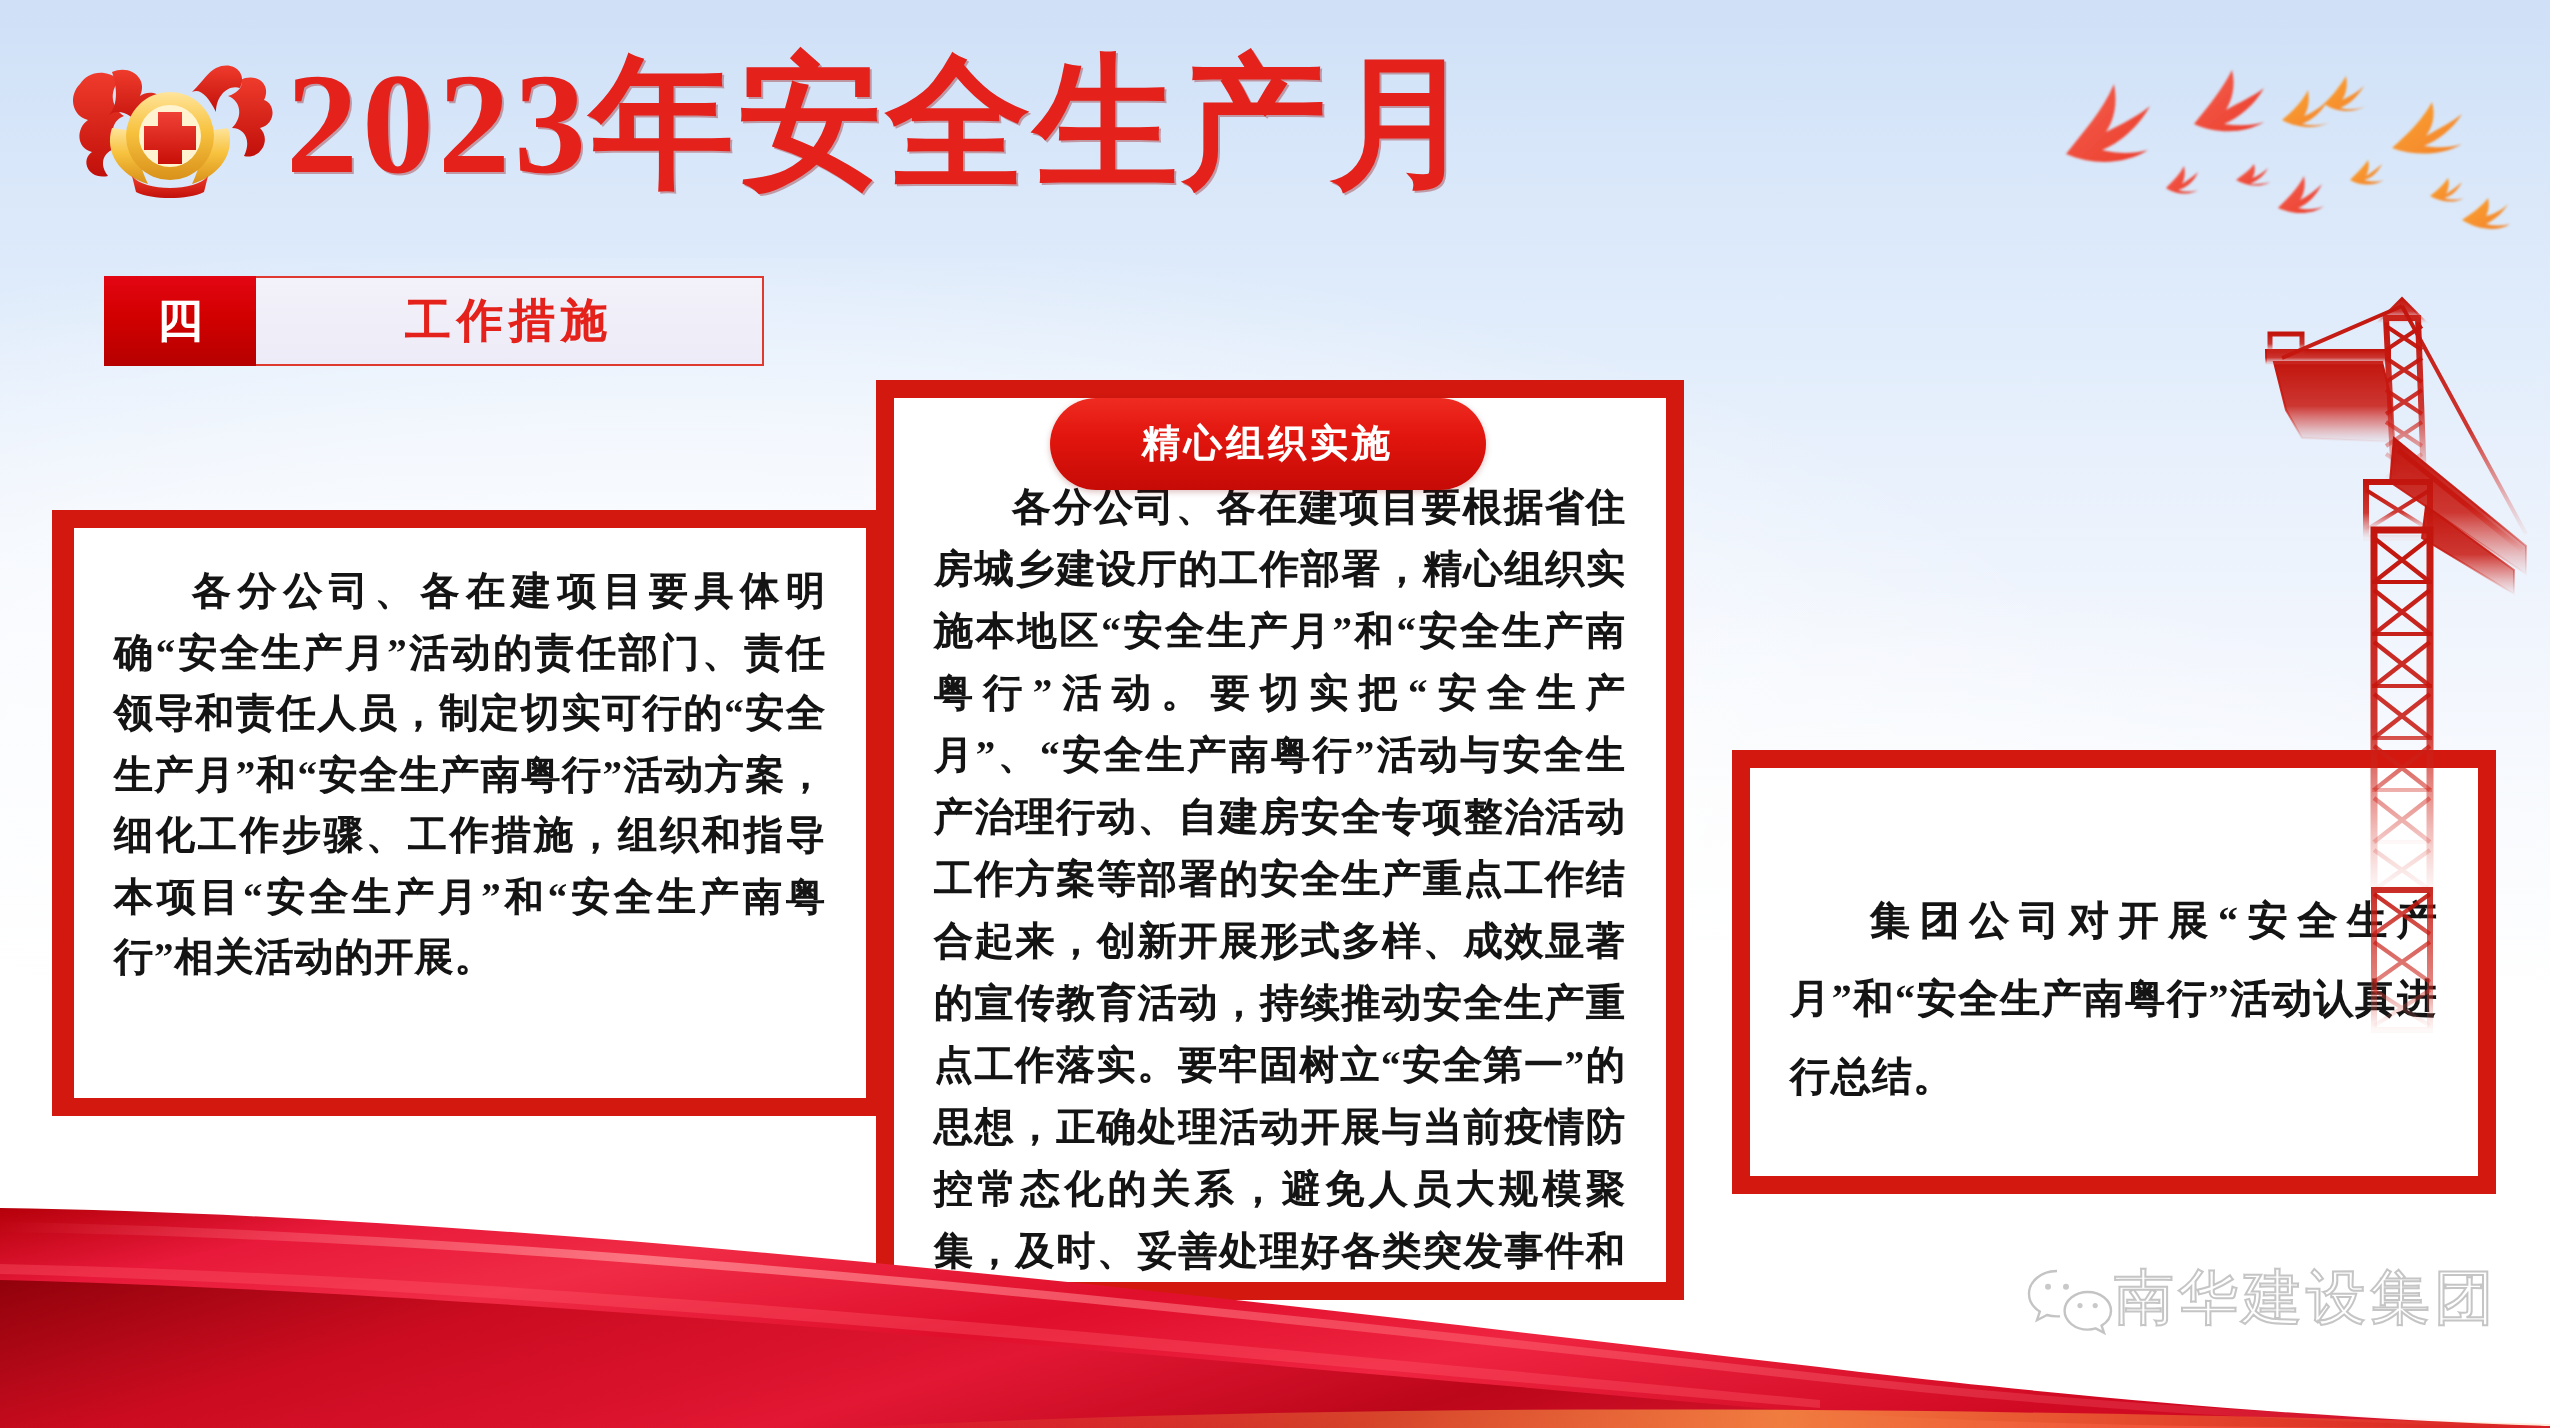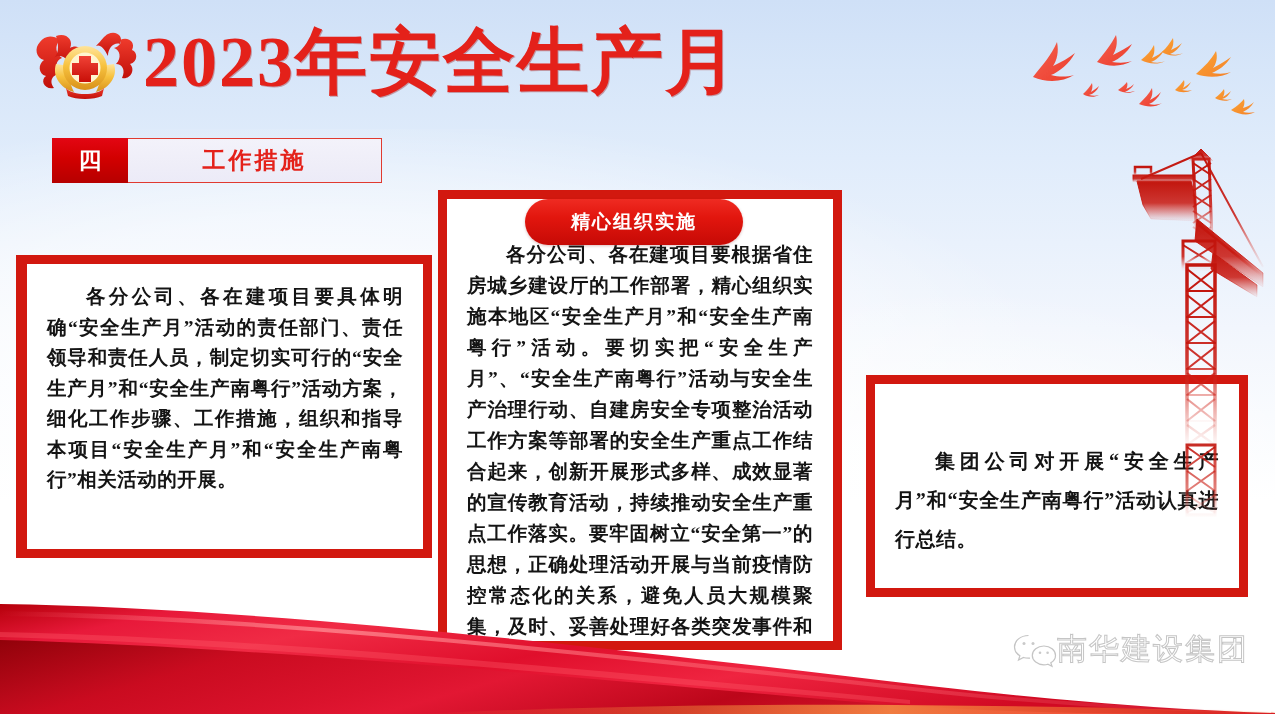--- a/index.html
+++ b/index.html
@@ -139,21 +139,21 @@
     letter-spacing: 2px;
     display: flex;
     align-items: center;
     justify-content: center;
     box-shadow: 0 1px 3px rgba(120,0,0,0.25);
     white-space: nowrap;
     z-index: 6;
   }
 
   
-  #card1 { left: 16px;  top: 255px; width: 416px; height: 303px; padding-left: 11px; }
+  #card1 { left: 26px;  top: 255px; width: 416px; height: 303px; padding-left: 11px; }
   #card1 .card-body { font-size: 19.5px; line-height: 30.5px; }
   #badge1 { left: 108px; top: 238px; width: 212px; }
 
   
   #card2 { left: 438px; top: 190px; width: 404px; height: 460px; }
   #card2 .card-body { font-size: 19.5px; line-height: 31px; padding-top: 22px; }
   #badge2 { left: 525px; top: 176px; width: 218px; margin-top: 23px; }
 
   
   #card3 { left: 866px; top: 375px; width: 382px; height: 222px; }

